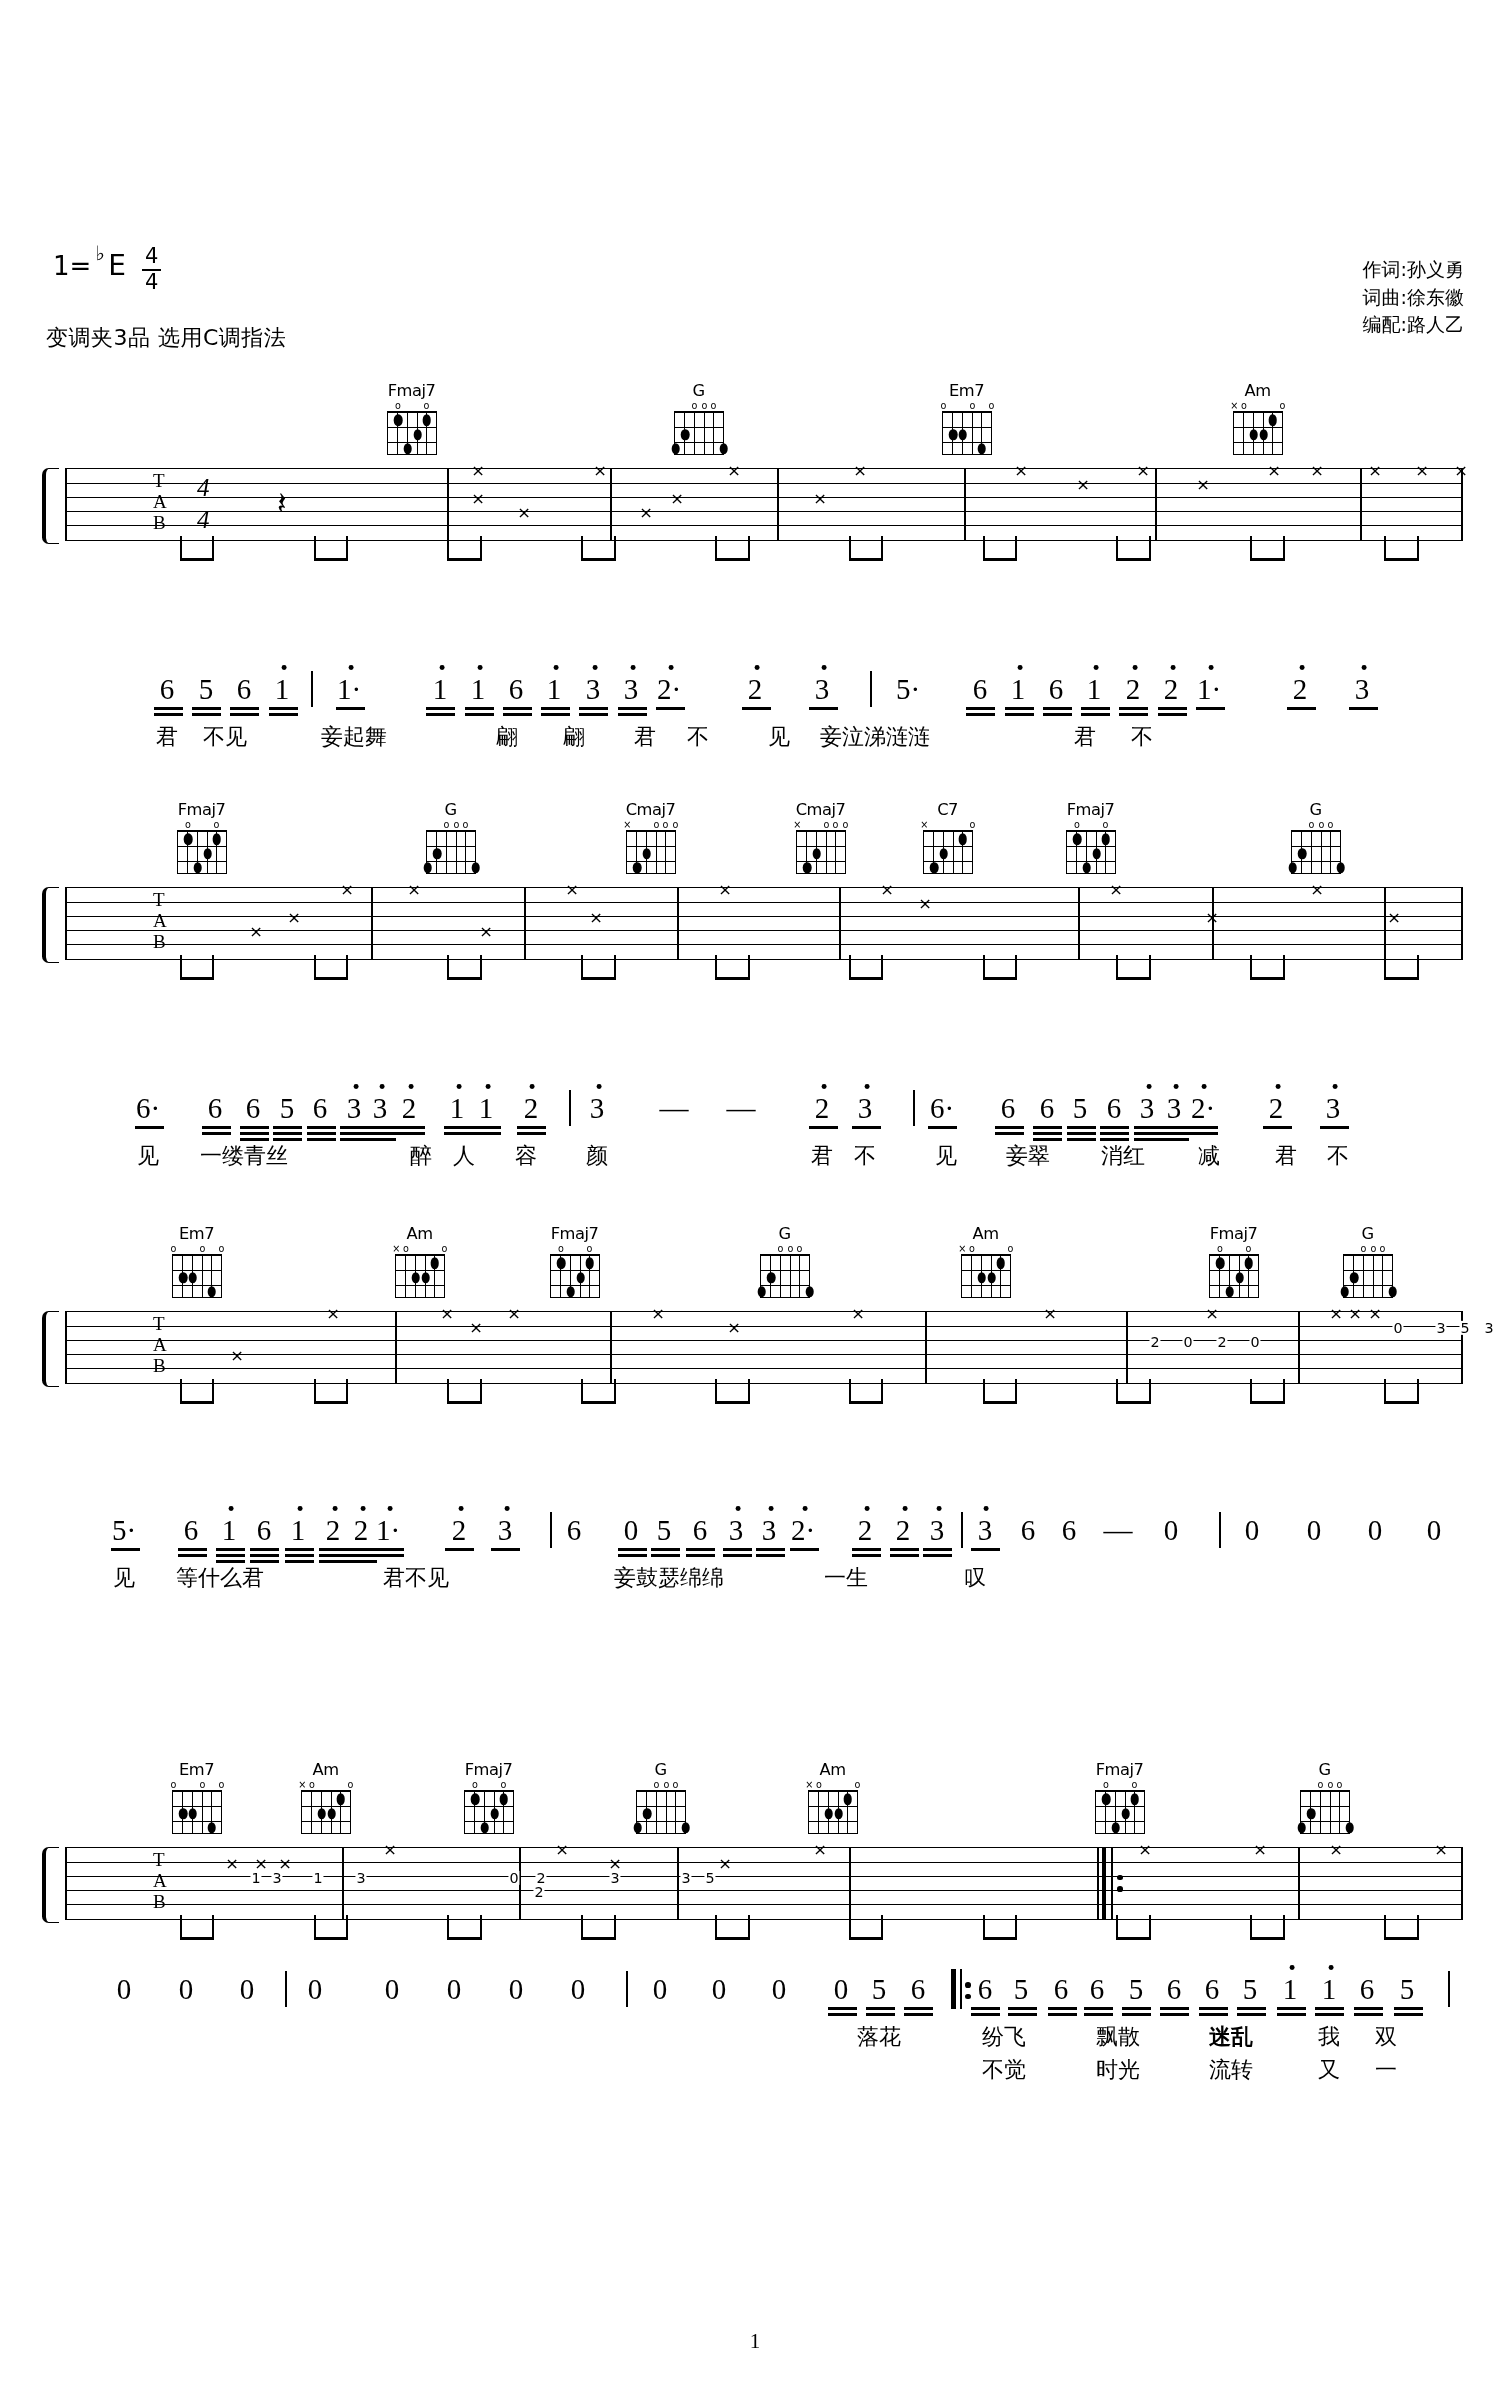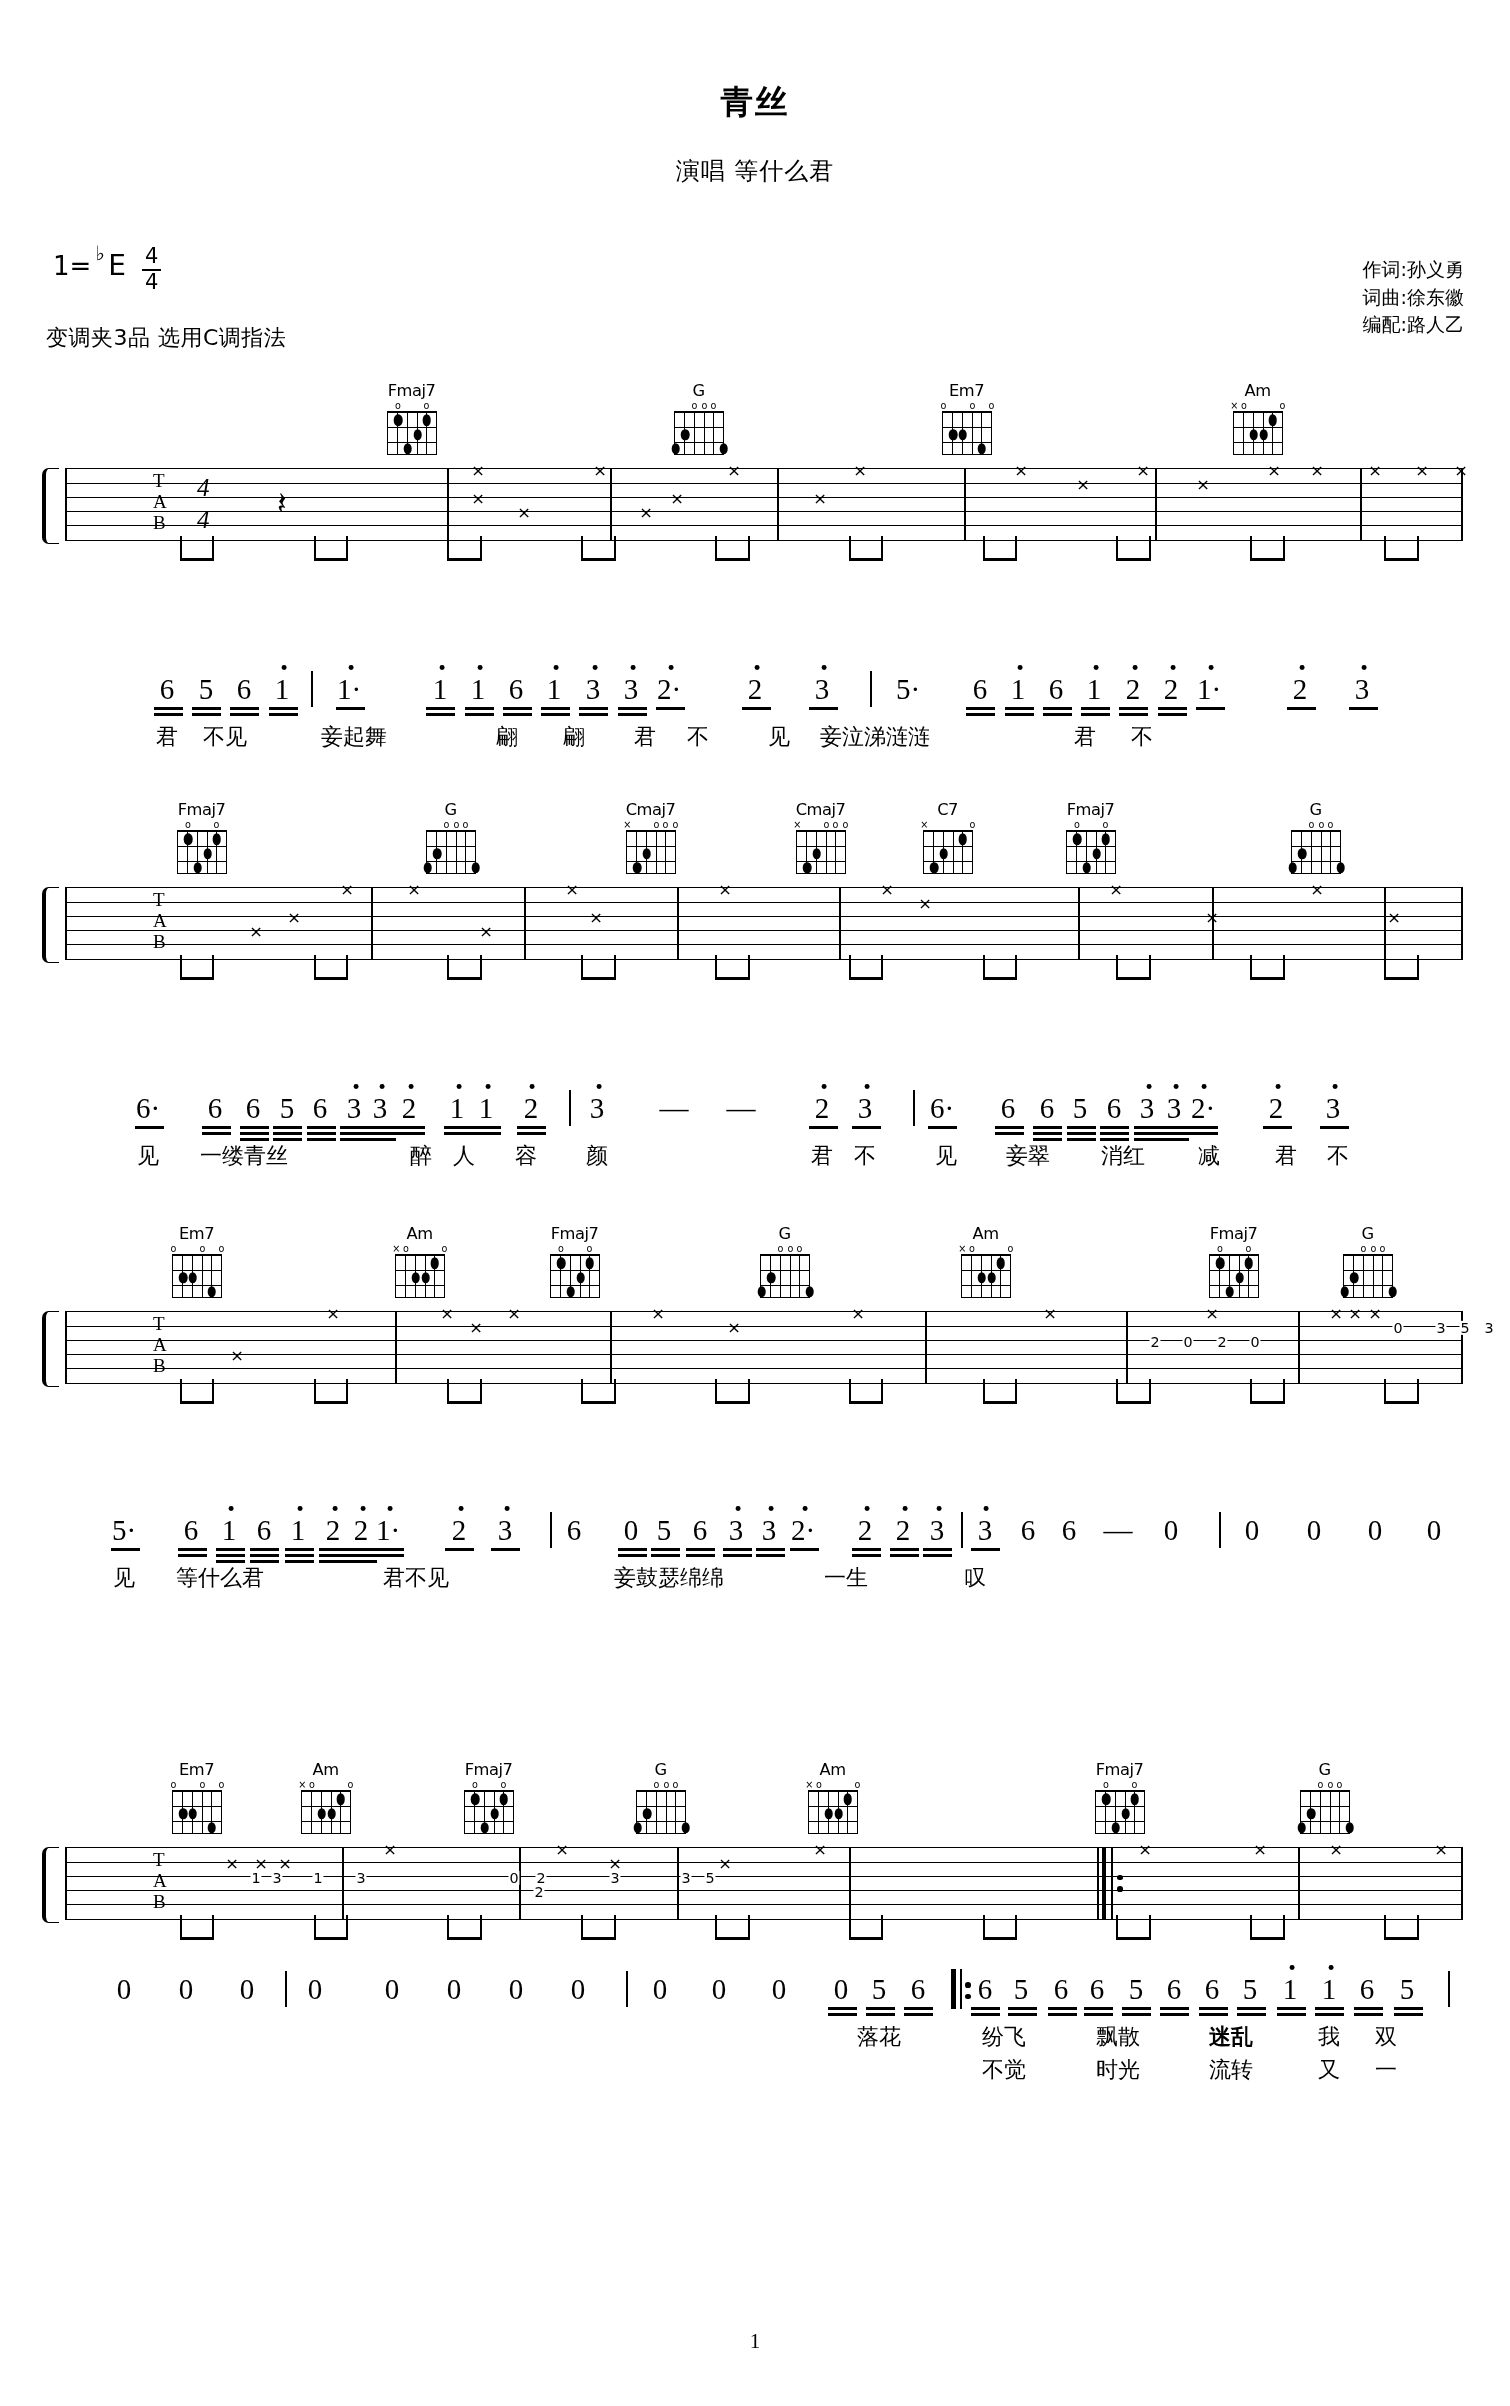--- a/index.html
+++ b/index.html
@@ -164,22 +164,20 @@
   .repeat-dots i {
     display: block; width: 5.7px; height: 5.7px; border-radius: 50%;
     background: #000; margin: 5.7px 0;
   }
 </style>
 </head>
 <body>
 
 <div class="sheet">
 
-  <div class="title">青丝</div>
-  <div class="subtitle">演唱 等什么君</div>
 
   <div class="keysig">
     <span class="eq">1=</span>
     <span class="flat">♭</span>
     <span class="letter">E</span>
     <span class="timesig">
       <span class="num">4</span>
       <span class="bar"></span>
       <span class="num">4</span>
     </span>

